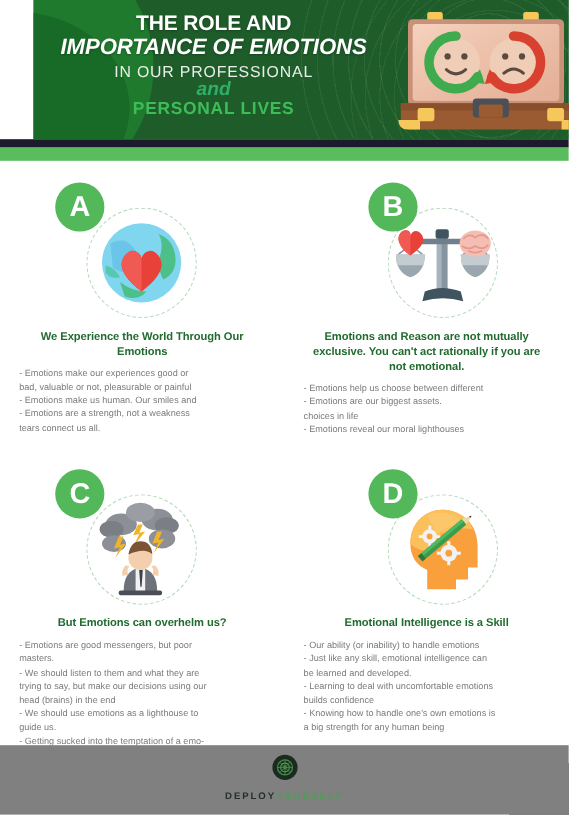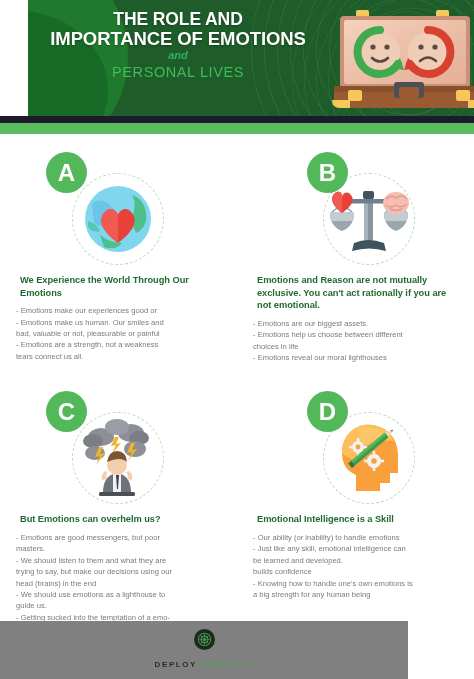--- a/index.html
+++ b/index.html
@@ -84,39 +84,39 @@
     z-index: 5;
   }
   .t-line1, .t-line2 {
     color: #ffffff;
     font-weight: bold;
     font-size: 17.5px;
     letter-spacing: -0.1px;
     line-height: 20px;
     text-shadow: 0 1px 2px rgba(0,0,0,0.28);
   }
-  .t-line2 { font-size: 18.5px; }
+  .t-line2 { font-size: 18.5px; font-style: italic; }
   .t-line3 {
     color: #e9eeea;
     font-size: 13.2px;
     letter-spacing: 0.7px;
     line-height: 17px;
     margin-top: 2px;
     font-weight: 400;
   }
   .t-and {
     color: #2fae6a;
-    font-size: 11px;
+    font-size: 16px;
     font-style: italic;
     font-weight: bold;
     line-height: 13px;
   }
   .t-line4 {
     color: #3dbd57;
-    font-weight: normal;
+    font-weight: bold;
     font-size: 14.5px;
     letter-spacing: 0.6px;
     line-height: 18px;
     margin-top: 1px;
   }
 
   
   .suitcase-wrap {
     position: absolute;
     right: 12px;
@@ -196,39 +196,39 @@
     align-items: center;
     justify-content: center;
   }
   .icon-holder.r { left: 72px; }
 
   .sec-title {
     color: #216b2e;
     font-weight: bold;
     font-size: 9.3px;
     line-height: 12.6px;
-    text-align: left;
+    text-align: center;
     margin: 2px 6px 6px 6px;
     letter-spacing: -0.05px;
   }
   .sec-body {
     color: #7b7b7b;
     font-size: 7.6px;
     line-height: 11.4px;
     text-align: left;
     margin: 0 2px;
   }
   .sec-body div { white-space: nowrap; }
 
   
   .footer {
     position: absolute;
     left: 0;
     bottom: 0;
-    width: 408px;
+    width: 474px;
     height: 58px;
     background: #808080;
     display: flex;
     flex-direction: column;
     align-items: center;
     justify-content: center;
   }
   .logo-mark {
     width: 21px;
     height: 21px;
@@ -254,20 +254,21 @@
 
   <div class="header">
     <div class="hdr-rings"></div>
     <div class="hdr-rings2"></div>
     <div class="hdr-blob"></div>
     <div class="hdr-blob2"></div>
 
     <div class="hdr-text">
       <div class="t-line1">THE ROLE AND</div>
       <div class="t-line2">IMPORTANCE OF EMOTIONS</div>
+      <div class="t-line3">IN OUR PROFESSIONAL</div>
       <div class="t-and">and</div>
       <div class="t-line4">PERSONAL LIVES</div>
     </div>
 
     <div class="suitcase-wrap">
       <svg width="162" height="104" viewBox="0 0 162 104">
 
         <rect x="28" y="2" width="13" height="12" rx="2" fill="#f6c75a"></rect>
         <rect x="108" y="2" width="13" height="12" rx="2" fill="#f6c75a"></rect>
 
@@ -325,22 +326,22 @@
               <path d="M20 54 q10 8 22 8 q-6 8 -18 4 z" fill="#4dc08a"></path>
               <path d="M8 40 q8 2 12 10 q-8 2 -12 -4 z" fill="#56c8b0"></path>
               <path d="M38 62 C22 50 18 40 24 32 c5 -7 12 -4 14 2 c2 -6 9 -9 14 -2 c6 8 2 18 -14 30 z" fill="#e8413a"></path>
               <path d="M38 62 C22 50 18 40 24 32 c5 -7 12 -4 14 2 z" fill="#f05a52"></path>
             </svg>
           </div>
         </div>
         <div class="sec-title">We Experience the World Through Our Emotions</div>
         <div class="sec-body">
             <div>- Emotions make our experiences good or</div>
+            <div>bad, valuable or not, pleasurable or painful</div>
             <div>- Emotions make us human. Our smiles and</div>
-            <div>bad, valuable or not, pleasurable or painful</div>
             <div>- Emotions are a strength, not a weakness</div>
             <div>tears connect us all.</div>
           </div>
       </div>
 
       <div class="cell">
         <div class="illus-block">
           <div class="badge right">B</div>
           <div class="dashcircle r"></div>
           <div class="icon-holder r">
@@ -364,22 +365,22 @@
               <path d="M16 34 C5 26 4 18 9 14 c4 -3 8 0 7 4 z" fill="#f05a52"></path>
               <ellipse cx="70" cy="24" rx="13" ry="11" fill="#f6bdb2"></ellipse>
               <path d="M60 20 q5 -5 10 -1 q6 -5 11 1" fill="none" stroke="#e29a8e" stroke-width="1.4"></path>
               <path d="M59 26 q6 4 11 0 q6 4 11 -1" fill="none" stroke="#e29a8e" stroke-width="1.4"></path>
               <path d="M64 30 q6 3 12 0" fill="none" stroke="#e29a8e" stroke-width="1.4"></path>
             </svg>
           </div>
         </div>
         <div class="sec-title">Emotions and Reason are not mutually exclusive. You can't act rationally if you are not emotional.</div>
         <div class="sec-body">
+            <div>- Emotions help us choose between different</div>
             <div>- Emotions are our biggest assets.</div>
-            <div>- Emotions help us choose between different</div>
             <div>choices in life</div>
             <div>- Emotions reveal our moral lighthouses</div>
           </div>
       </div>
     </div>
 
     <div class="row" style="margin-top:10px;">
 
       <div class="cell">
         <div class="illus-block">
@@ -452,20 +453,21 @@
                 <rect x="16" y="29" width="4" height="6" fill="#2c7a3b"></rect>
               </g>
             </svg>
           </div>
         </div>
         <div class="sec-title">Emotional Intelligence is a Skill</div>
         <div class="sec-body">
             <div>- Our ability (or inability) to handle emotions</div>
             <div>- Just like any skill, emotional intelligence can</div>
             <div>be learned and developed.</div>
+            <div>- Learning to deal with uncomfortable emotions</div>
             <div>builds confidence</div>
             <div>- Knowing how to handle one's own emotions is</div>
             <div>a big strength for any human being</div>
           </div>
       </div>
     </div>
   </div>
 
   <div class="footer">
     <div class="logo-mark">

